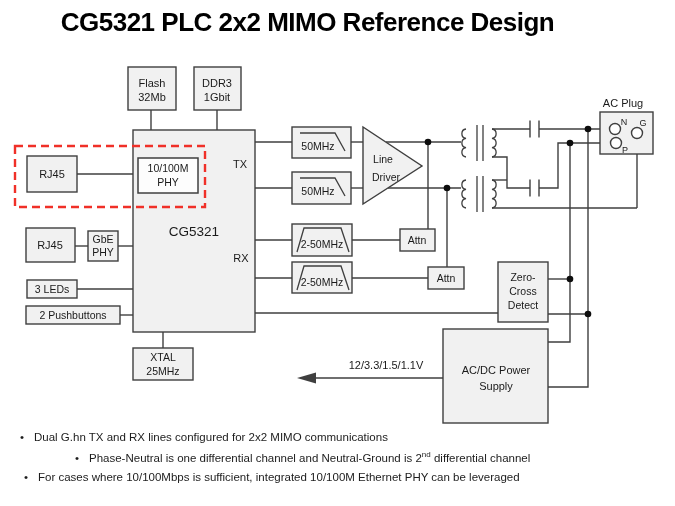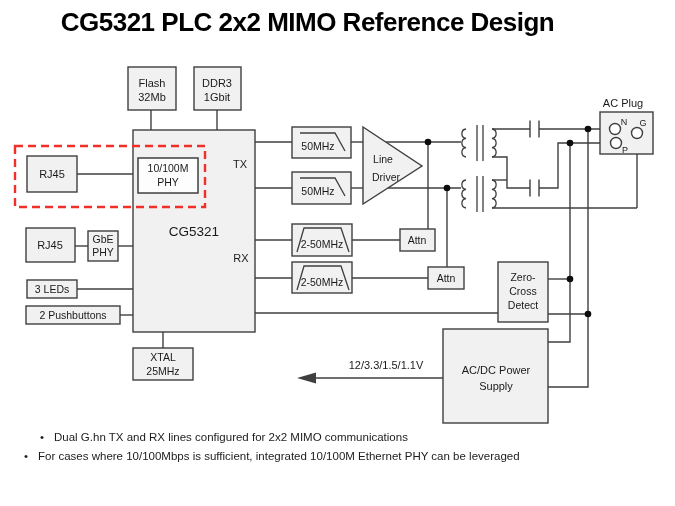--- a/index.html
+++ b/index.html
@@ -13,21 +13,21 @@
   .glyph{fill:none;stroke:#3f3f3f;stroke-width:1.3;}
   .dot{fill:#0d0d0d;}
   .pin{fill:#ffffff;stroke:#3f3f3f;stroke-width:1.4;}
   .reddash{fill:none;stroke:#f03028;stroke-width:2.4;stroke-dasharray:8 5;}
   .t11{font-size:11px;text-anchor:middle;}
   .t10{font-size:10.5px;text-anchor:middle;}
   .t9{font-size:9px;text-anchor:middle;}
   .t13{font-size:13.5px;text-anchor:middle;}
   .bullets{position:absolute;left:0;top:431px;width:675px;font-size:11.5px;color:#1c1c1c;}
   .bullets .row{margin:0 0 7px 0;white-space:nowrap;}
-  .b1{padding-left:40px;}
+  .b1{padding-left:20px;}
   .b2{padding-left:75px;}
   .b3{padding-left:24px;}
   .bullets .mark{display:inline-block;width:14px;}
   sup{font-size:8px;}
 </style>
 </head>
 <body>
 
 <div class="title">CG5321 PLC 2x2 MIMO Reference Design</div>
 
@@ -176,14 +176,15 @@
   <circle class="pin" cx="637" cy="133" r="5.5"></circle>
   <text class="t9" x="624" y="125">N</text>
   <text class="t9" x="625" y="153">P</text>
   <text class="t9" x="643" y="126">G</text>
 
   <text class="t11" x="386" y="369">12/3.3/1.5/1.1V</text>
 </svg>
 
 <div class="bullets">
   <div class="row b1"><span class="mark">•</span><span>Dual G.hn TX and RX lines configured for 2x2 MIMO communications</span></div>
+  <div class="row b2"><span class="mark">•</span><span><span>Phase-Neutral is one differential channel and Neutral-Ground is 2</span><sup>nd</sup><span> differential channel</span></span></div>
   <div class="row b3"><span class="mark">•</span><span>For cases where 10/100Mbps is sufficient, integrated 10/100M Ethernet PHY can be leveraged</span></div>
 </div>
 
 </body></html>

